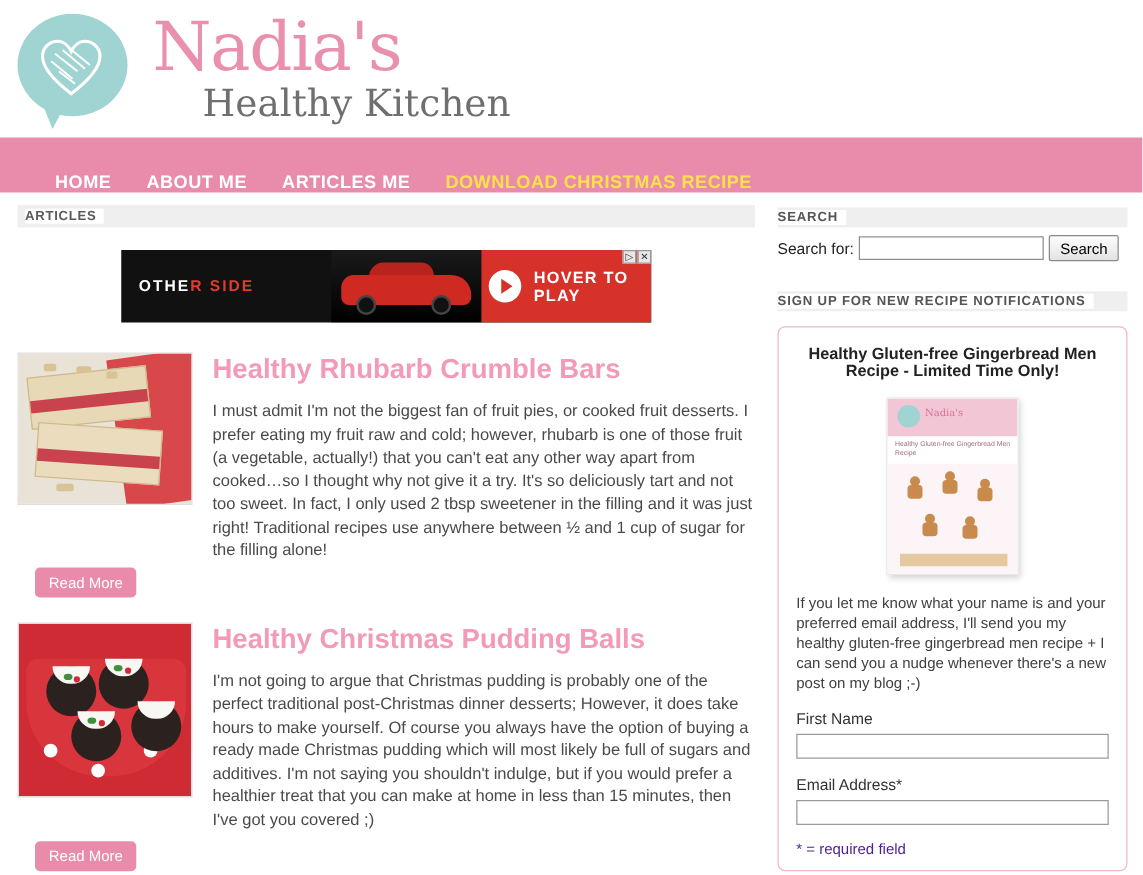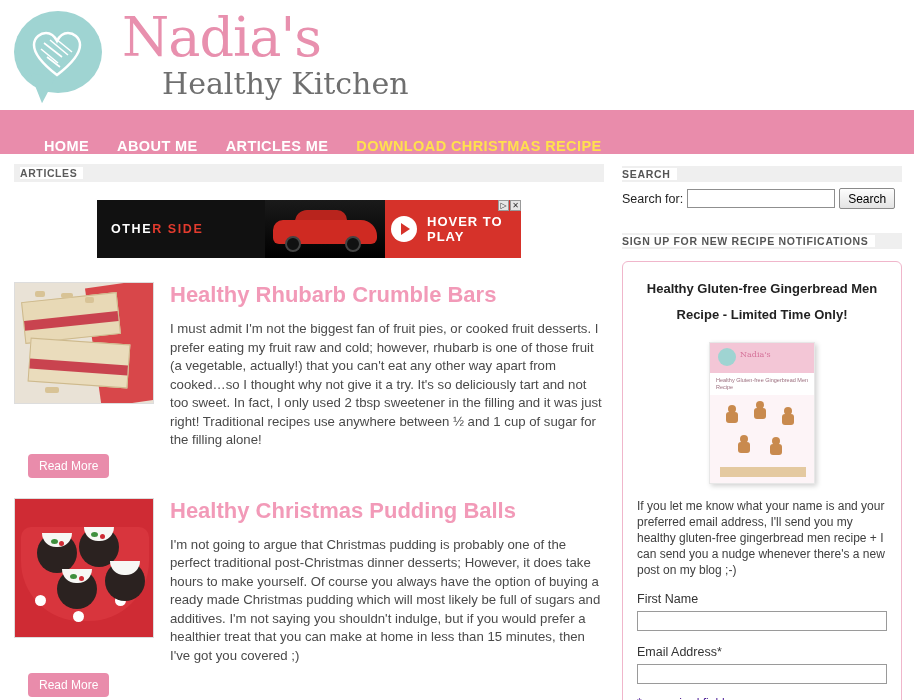--- a/index.html
+++ b/index.html
@@ -306,21 +306,21 @@
     margin-top: 12px;
     border: 1px solid #f0b6cb;
     border-radius: 6px;
     padding: 14px 14px 10px 14px;
   }
   .signup-title {
     text-align: center;
     font-size: 13px;
     font-weight: bold;
     color: #222;
-    line-height: 26px;
+    line-height: 14px;
   }
   .ebook {
     margin: 14px auto 0 auto;
     width: 106px; height: 142px;
     background: #ffffff;
     border: 1px solid #e7e7e7;
     box-shadow: 2px 2px 5px rgba(0,0,0,.18);
     position: relative;
     overflow: hidden;
   }

